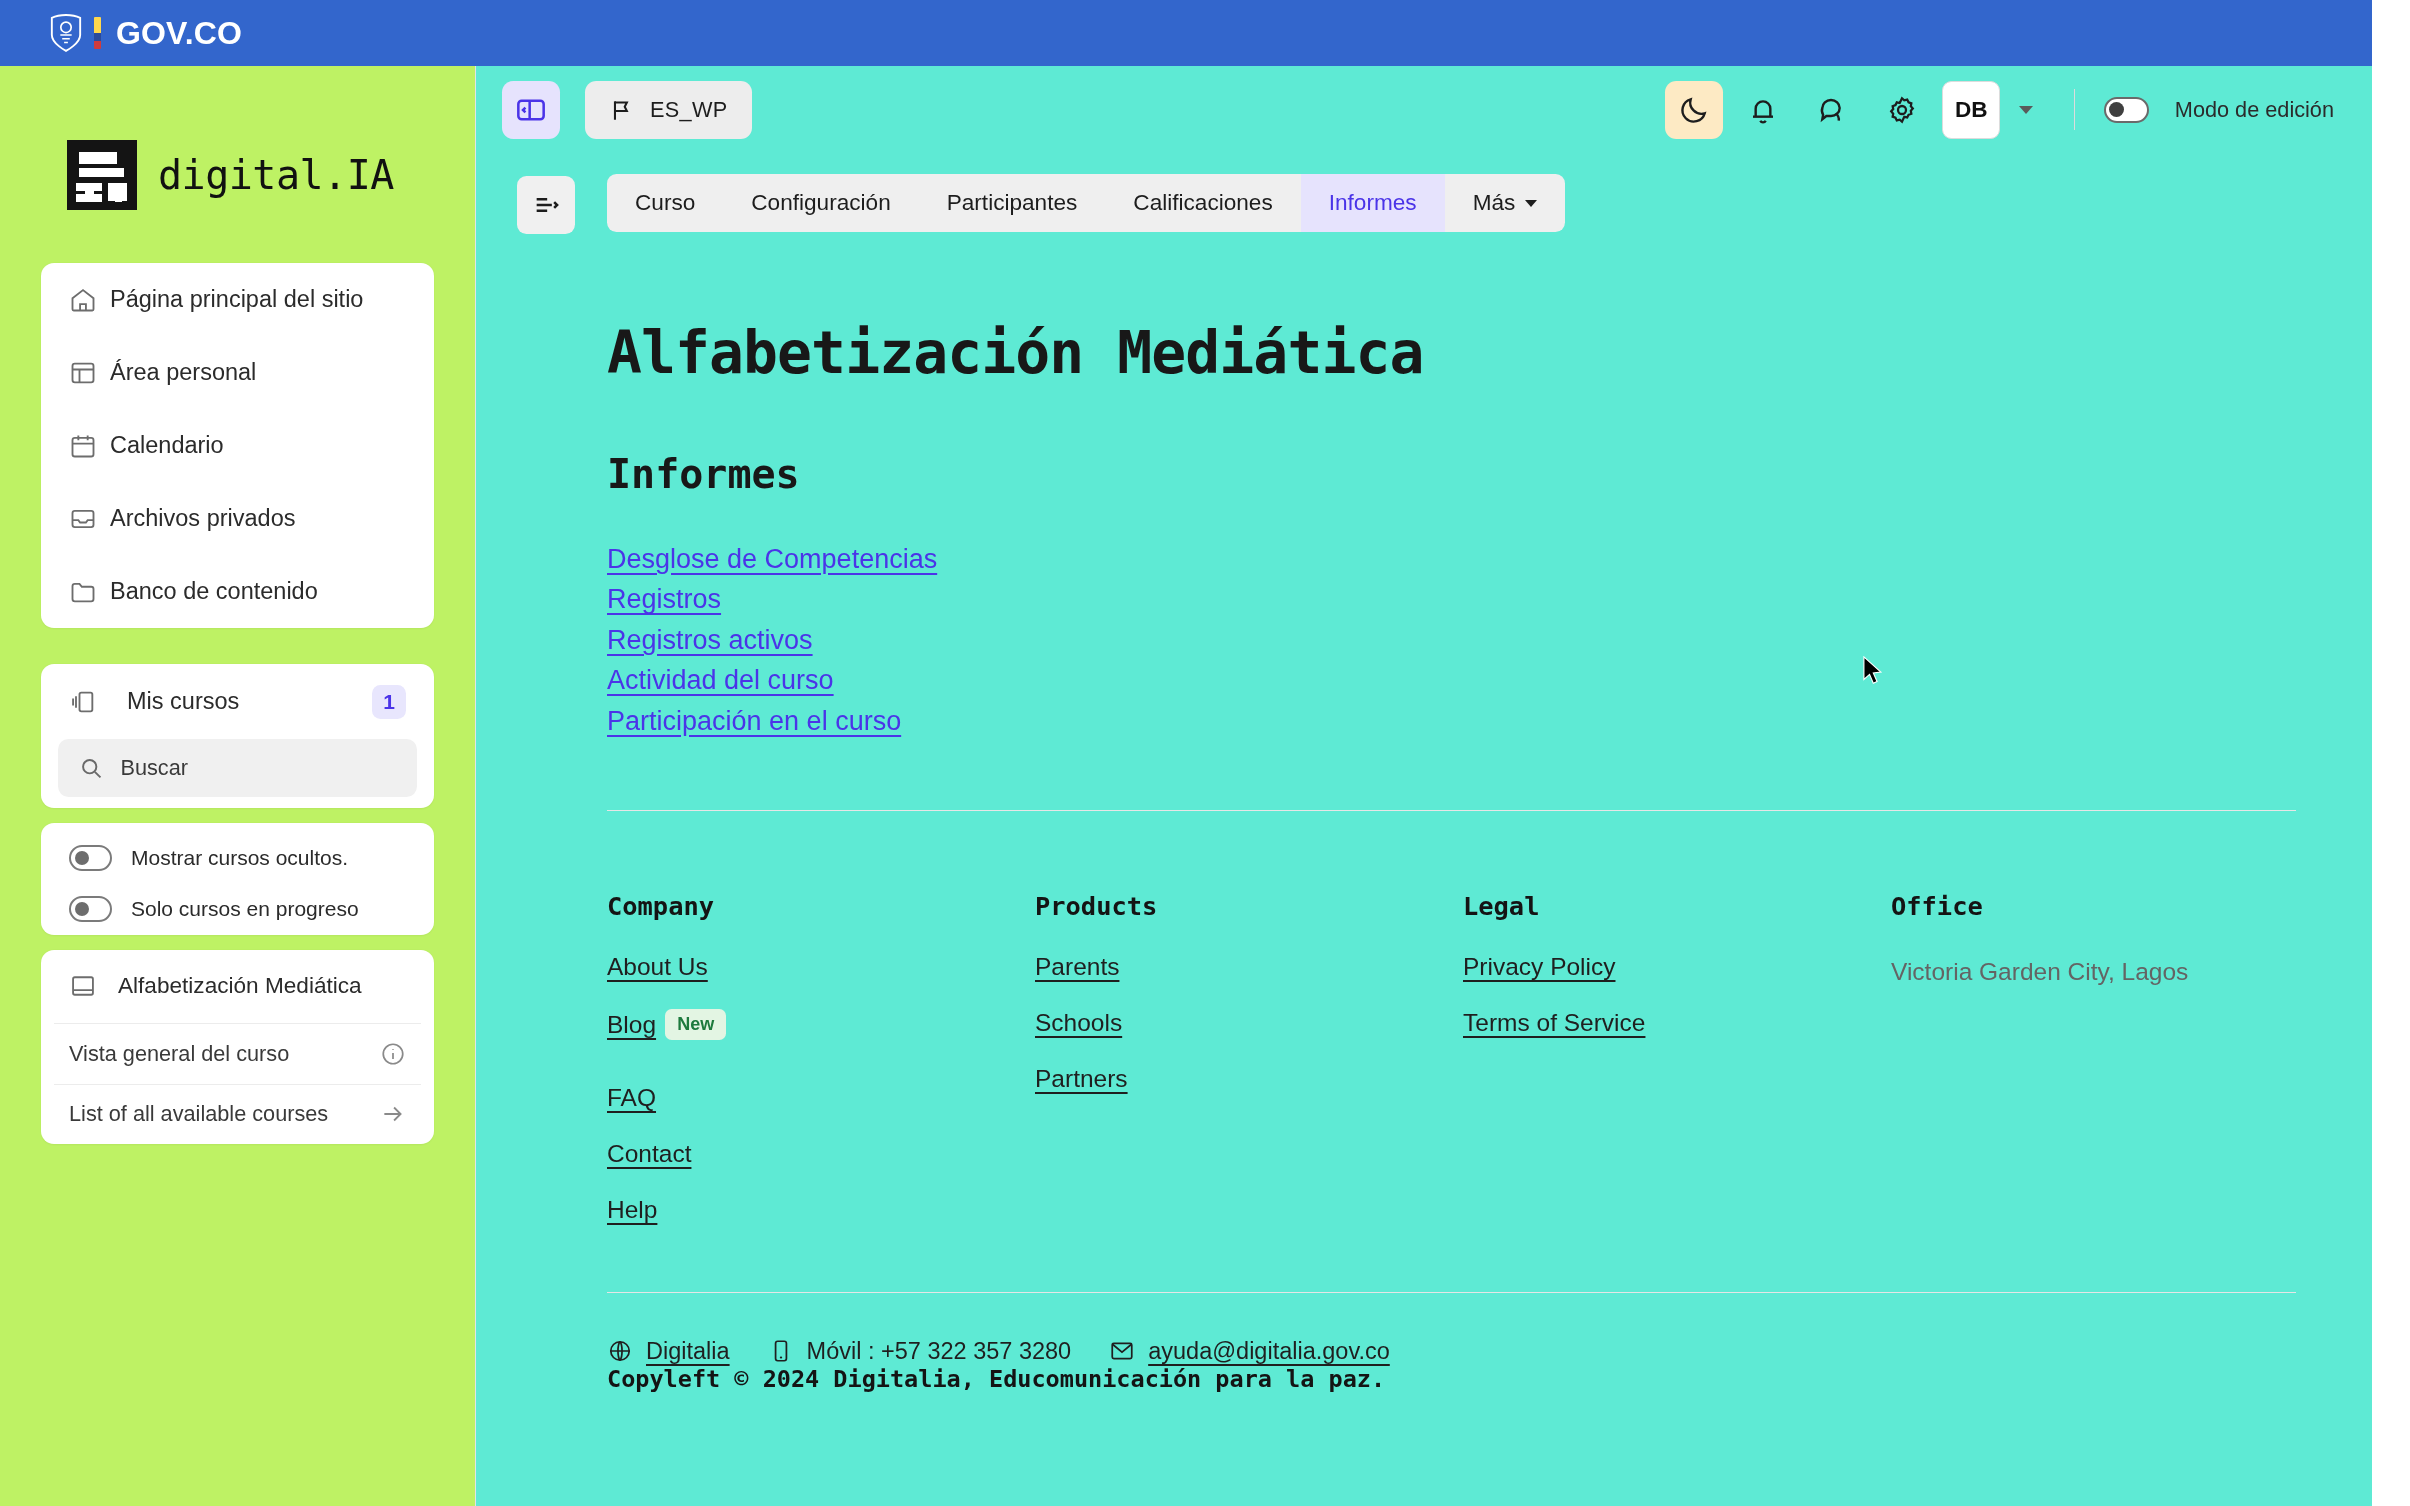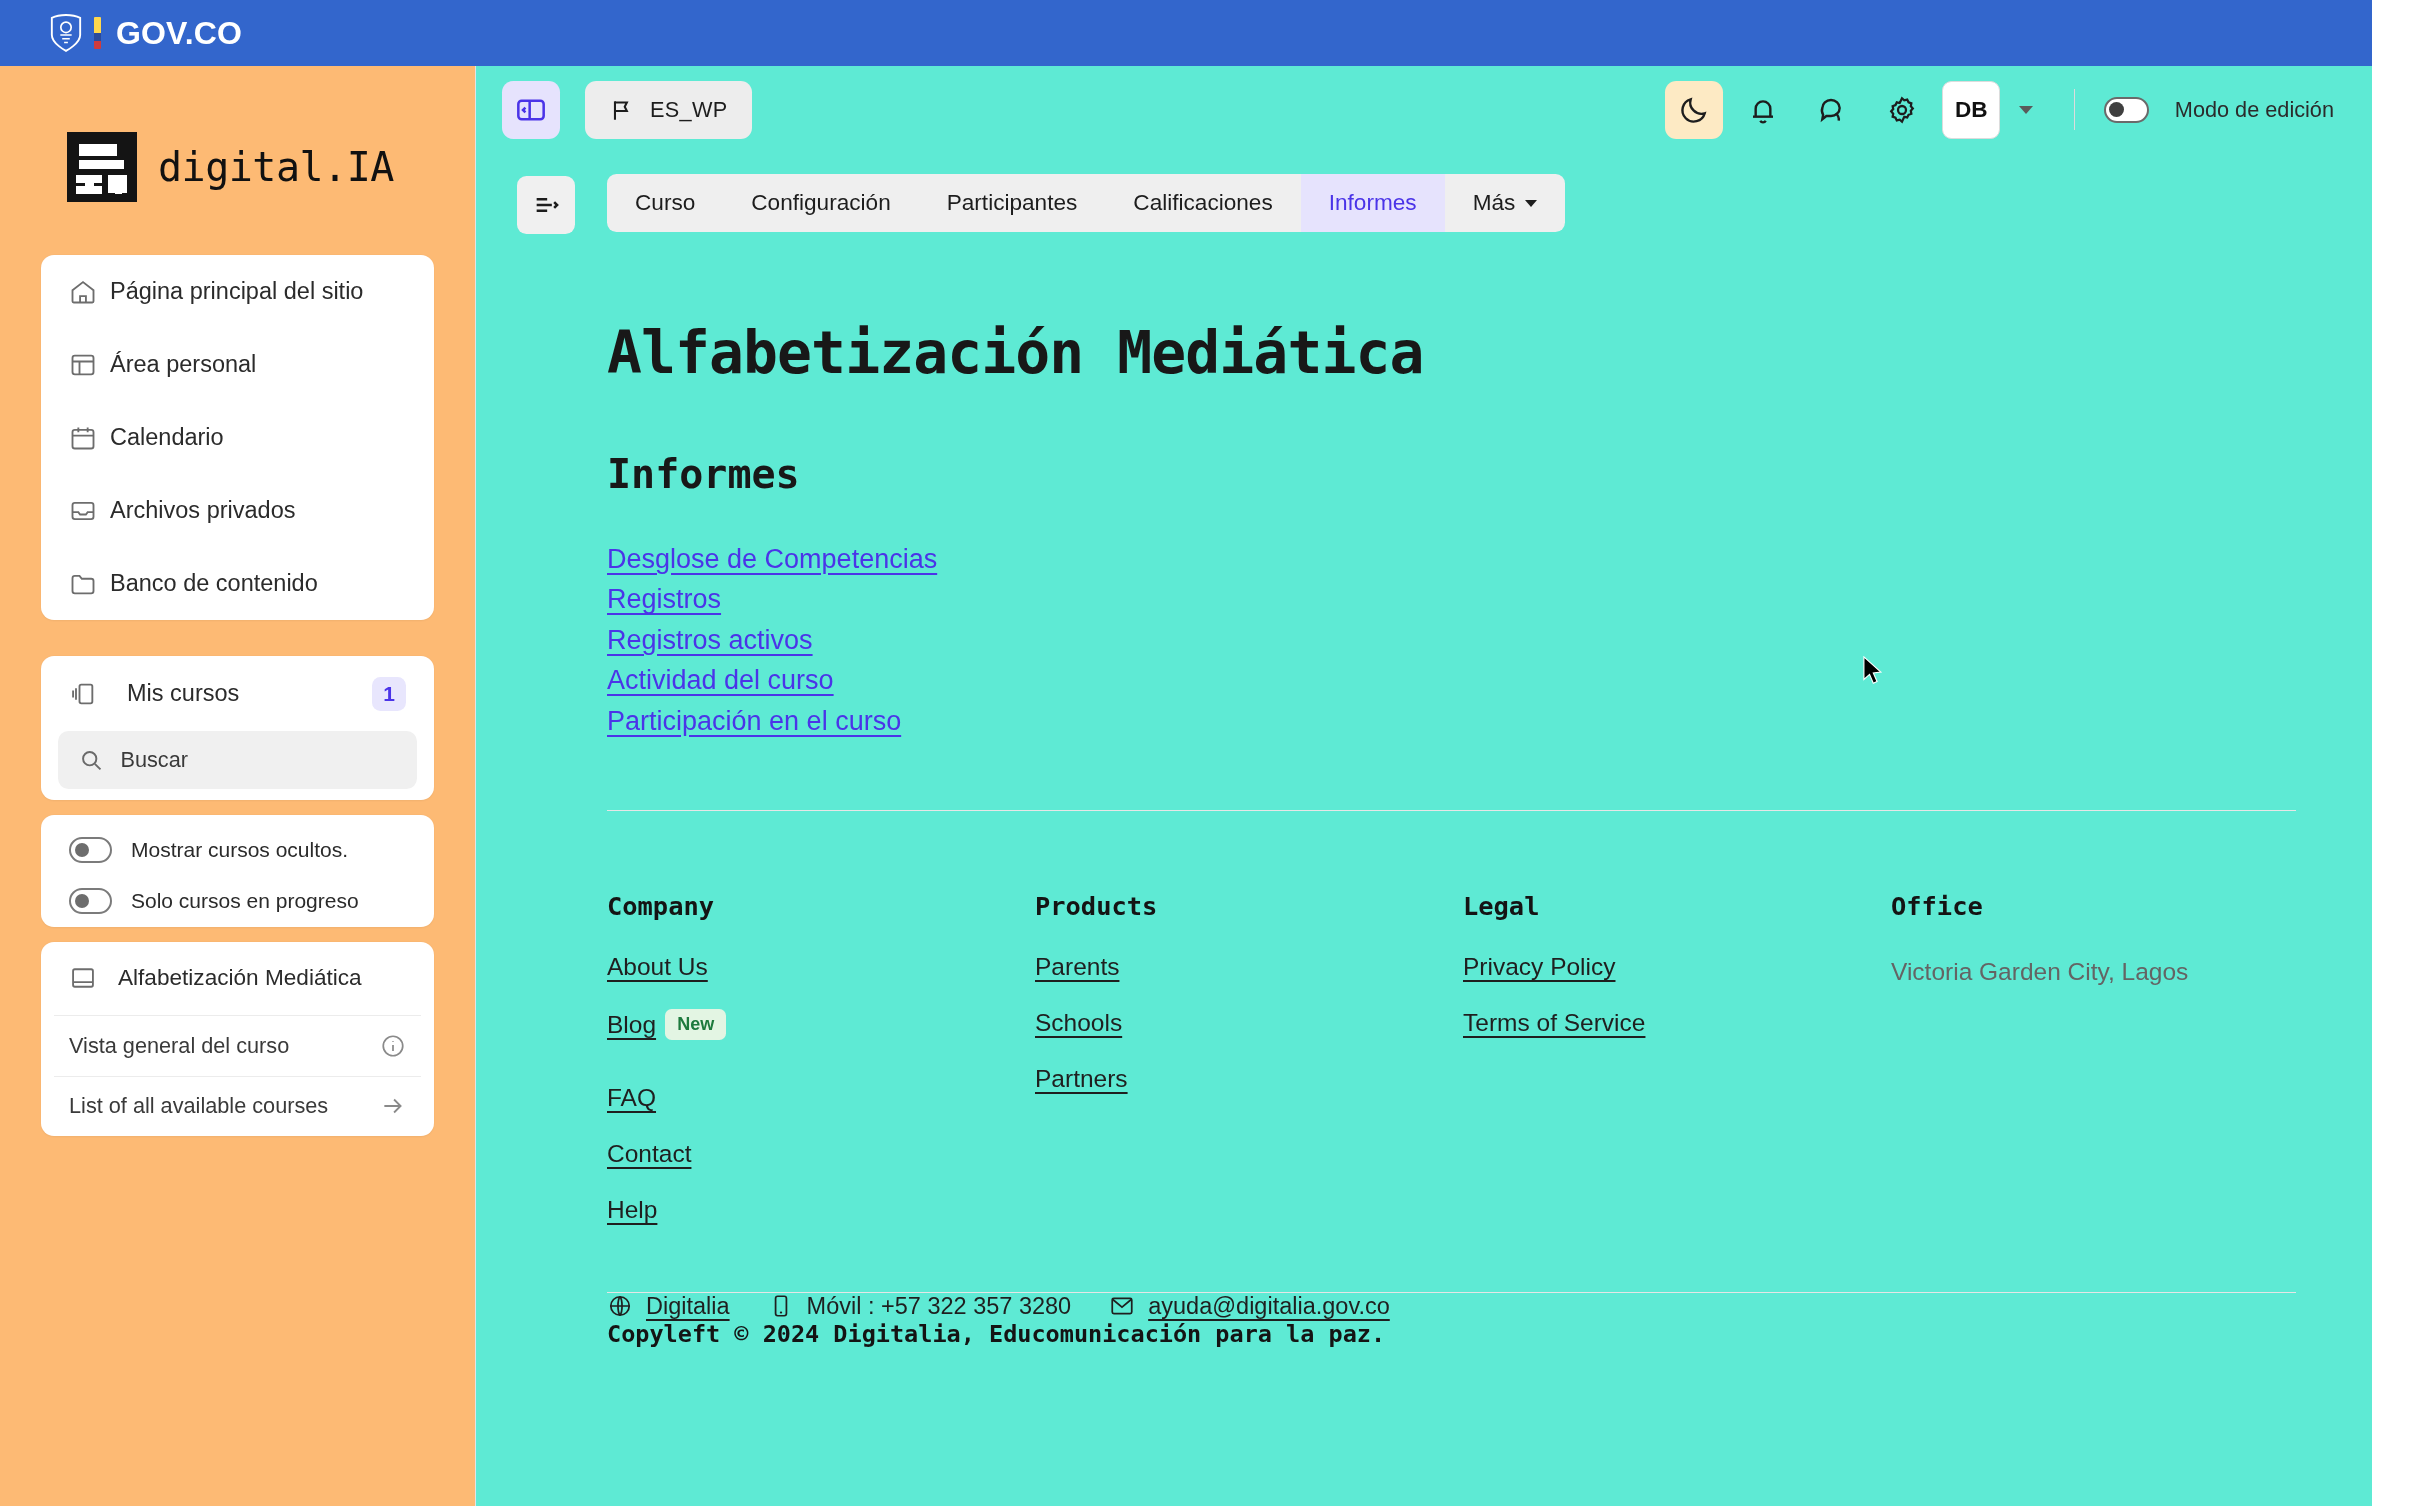--- a/index.html
+++ b/index.html
@@ -24,22 +24,22 @@
   .gov-flag i:nth-child(2) { height: 25%; background: #2b4a9b; }
   .gov-flag i:nth-child(3) { height: 25%; background: #d13b3b; }
   .gov-text { color: #ffffff; font-size: 32px; font-weight: 700; letter-spacing: 0.2px;
               font-family: "Liberation Sans", sans-serif; }
 
   
   .body-wrap { display: flex; height: 1441px; }
 
   
   .sidebar {
-    width: 476px; min-width: 476px; background: #fdba74; height: 100%;
-    border-right: 0.9px solid #e4e4e4; padding: 8px 41px;
+    width: 476px; min-width: 476px; background: #bef264; height: 100%;
+    border-right: 0.9px solid #e4e4e4; padding: 16px 41px;
     position: relative; overflow: hidden;
   }
   .brand { display: flex; align-items: center; gap: 21px; padding: 58px 0 53px 26px; }
   .brand-mark { width: 70px; height: 70px; background: #141414; position: relative; flex: none; }
   .brand-mark span { position: absolute; background: #ffffff; }
   .bm1 { left: 12.2px; top: 12.2px; width: 38px; height: 12.2px; }
   .bm2 { left: 12.2px; top: 28px; width: 45px; height: 9.4px; }
   .bm3 { left: 9.4px; top: 43px; width: 26px; height: 7.5px; }
   .bm4 { left: 18px; top: 43px; width: 8.5px;  height: 18px; }
   .bm5 { left: 9.4px; top: 54px; width: 26px; height: 7.5px; }
@@ -195,21 +195,21 @@
   }
   .fcol .frow { display: flex; align-items: center; gap: 9px; margin-bottom: 44px; }
   .newbadge {
     background: #e3f5e3; color: #1d7a3d; font-size: 18px; font-weight: 600;
     padding: 4.7px 12.2px; border-radius: 6.6px; text-decoration: none;
   }
   .fcol p { font-size: 24.5px; color: #646464; line-height: 1.55; margin-bottom: 26px; max-width: 377px; }
 
   .hr2 { height: 0.9px; background: #e6e6e6; margin-top: 40px; }
 
-  .contact-row { display: flex; align-items: center; gap: 38px; }
+  .contact-row { display: flex; align-items: center; gap: 38px; margin-top: 45px; }
   .contact-item { display: flex; align-items: center; gap: 13px; font-size: 23.5px; color: #1f1f1f; }
   .contact-item .ic { width: 26px; height: 26px; color: #1f1f1f; flex: none; }
   .contact-item a { color: #1f1f1f; text-decoration: underline; text-underline-offset: 4.7px; cursor: pointer; }
 
   .copyright {
     font-family: "DejaVu Sans Mono", monospace; font-size: 23.5px; font-weight: 700;
     color: #141414; 
   }
 
   

